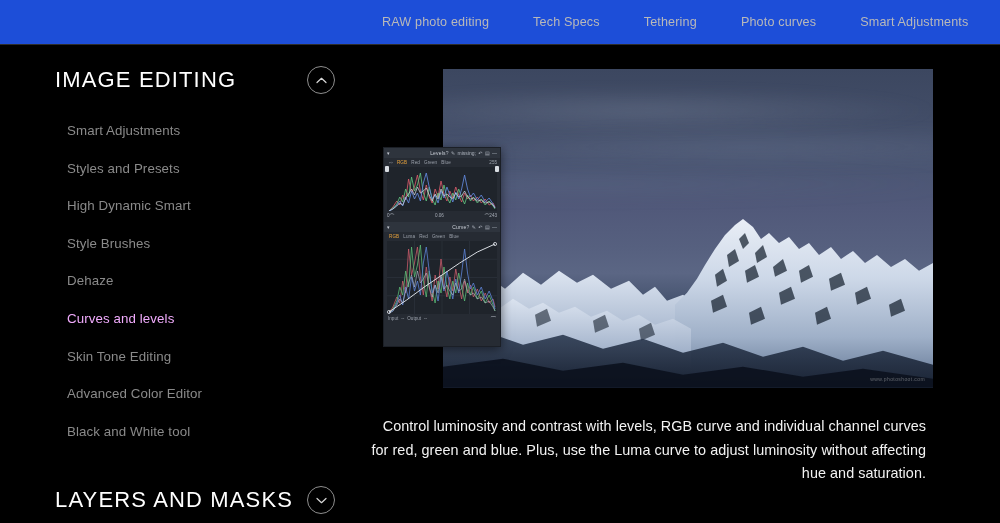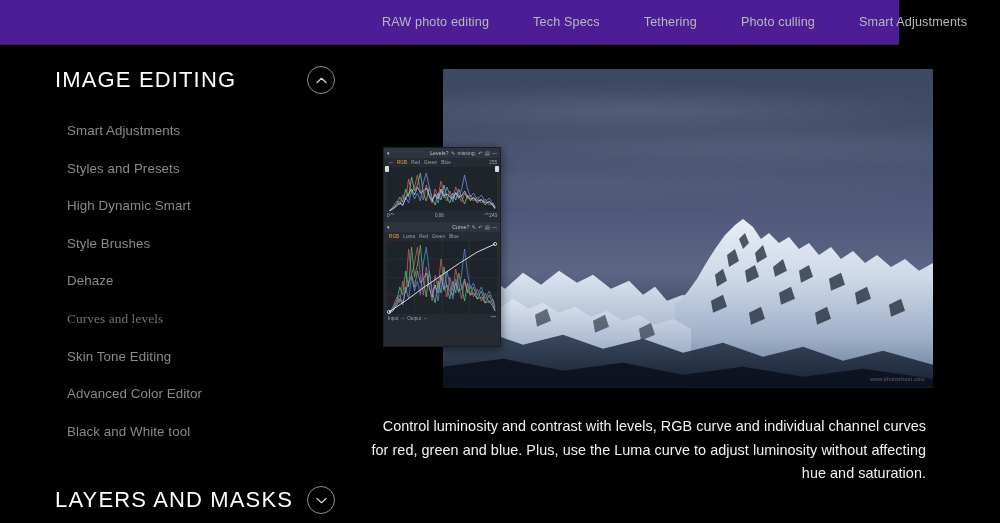--- a/index.html
+++ b/index.html
@@ -6,22 +6,22 @@
   html, body {
     width: 1000px; height: 523px;
     background: #000000;
     font-family: "Liberation Sans", sans-serif;
     overflow: hidden;
   }
 
   
   #topnav {
     position: absolute; left: 0; top: 0;
-    width: 899px; height: 45px;
-    background: #4c1d95;
+    width: 1000px; height: 45px;
+    background: #1d4ed8;
     border-bottom: 1px solid #2c2c2c;
   }
   #topnav-items {
     position: absolute; left: 360px; top: 0;
     height: 44px;
     display: flex; align-items: center;
     gap: 0px;
   }
   .nav-link {
     color: #b9b9b9;
@@ -72,21 +72,21 @@
   .nav-item {
     display: block;
     height: 37.6px;
     line-height: 37.6px;
     color: #8a8a8a;
     font-size: 13.3px;
     letter-spacing: .1px;
     white-space: nowrap;
     cursor: pointer;
   }
-  .nav-item.active { color: #737373; font-family: Liberation Serif, serif; }
+  .nav-item.active { color: #f0abfc; }
 
   
   #main {
     position: absolute; left: 360px; top: 52px;
     width: 640px; height: 478px;
     background: #000000;
     text-align: right;
   }
 
   #photo {
@@ -235,21 +235,21 @@
   }
 </style>
 </head>
 <body>
 
 <div id="topnav">
   <nav id="topnav-items">
     <a class="nav-link">RAW photo editing</a>
     <a class="nav-link">Tech Specs</a>
     <a class="nav-link">Tethering</a>
-    <a class="nav-link">Photo culling</a>
+    <a class="nav-link">Photo curves</a>
     <a class="nav-link">Smart Adjustments</a>
   </nav>
 </div>
 
 <aside id="sidebar">
 
   <div class="section-head" id="section-image-editing">
     <span class="title">IMAGE EDITING</span>
     <span class="circle-btn">
       <svg width="11" height="7" viewBox="0 0 11 7" fill="none" aria-hidden="true">

